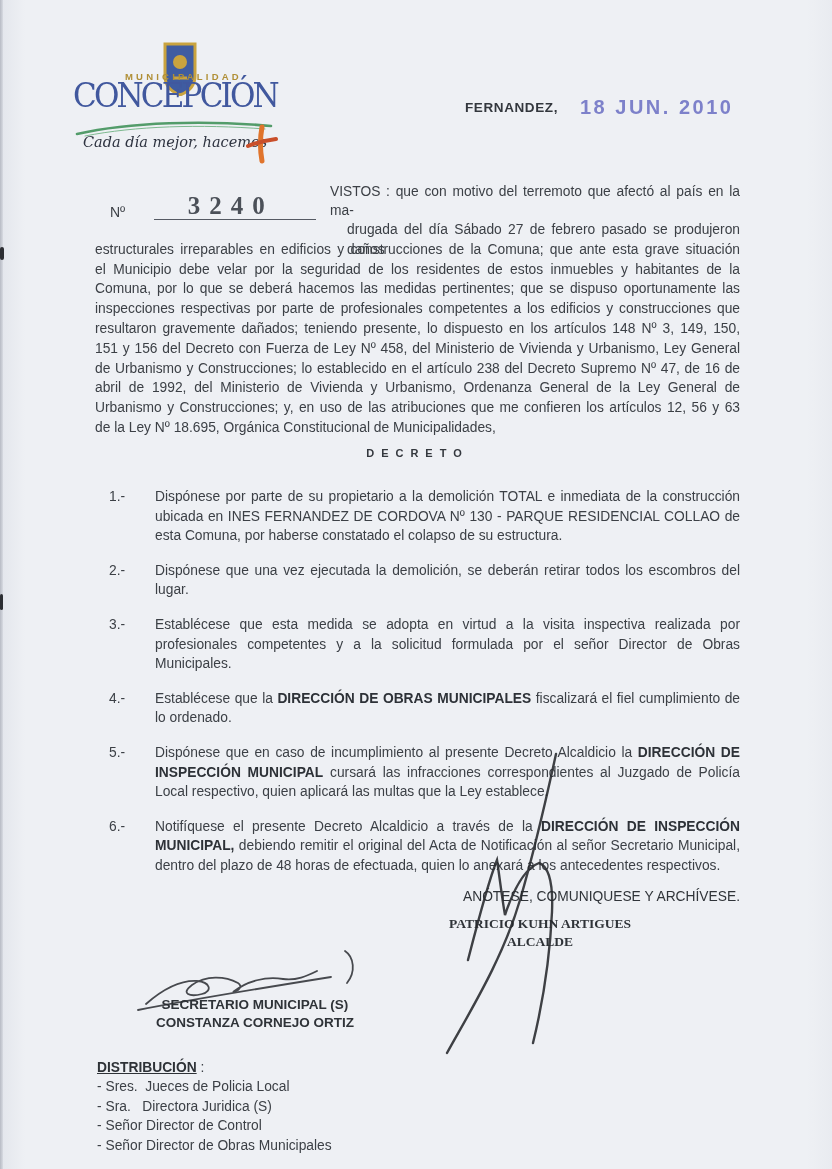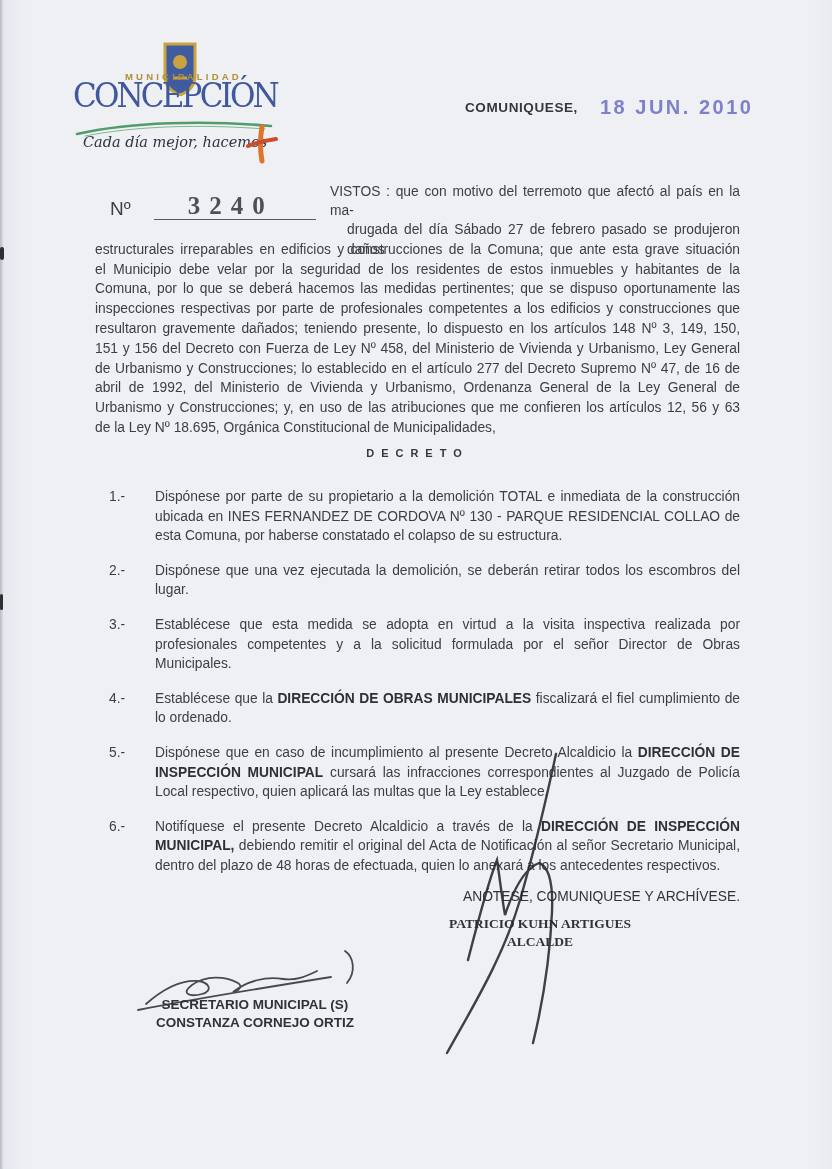--- a/index.html
+++ b/index.html
@@ -25,21 +25,21 @@
   
   .hdr{position:absolute;left:465px;top:100px;display:flex;align-items:flex-start;}
   .place{font-size:13.5px;font-weight:bold;letter-spacing:.6px;color:#33373d;}
   .datestamp{margin-left:22px;margin-top:-4px;font-size:20px;font-weight:bold;
         letter-spacing:2.5px;color:#7d81ca;white-space:nowrap;}
   
   .vistos{position:absolute;left:95px;top:196px;width:645px;font-size:13.8px;}
   .v-line{line-height:19.8px;height:19.8px;text-align:justify;text-align-last:justify;}
   .v-last{text-align-last:left;}
   .v-line1{display:flex;align-items:flex-end;height:24px;}
-  .num-label{width:44px;font-size:19px;margin-left:15px;}
+  .num-label{width:44px;font-size:14px;margin-left:15px;}
   .stamp-box{position:relative;width:162px;border-bottom:1.6px solid #555a63;height:24px;margin-right:14px;}
   .stamp-digits{position:absolute;left:50%;transform:translateX(-55%);bottom:-1px;
         font-family:"Liberation Serif",serif;font-weight:bold;font-size:25px;
         letter-spacing:9px;color:#4b5058;white-space:nowrap;}
   .v1-text{flex:1;text-align:justify;text-align-last:justify;line-height:19px;}
   .v-indent{margin-left:252px;}
   
   .decreto{position:absolute;left:95px;top:447px;width:645px;text-align:center;
         font-weight:bold;font-size:11px;letter-spacing:7px;color:#34383e;}
   .items{position:absolute;left:95px;top:487px;width:645px;font-size:13.8px;}
@@ -80,40 +80,40 @@
       <path d="M10 20 C 60 10 125 8 190 13" fill="none" stroke="#7db98f" stroke-width="1" stroke-linecap="round"></path>
     </svg>
     <div class="tagline">Cada día mejor, hacemos</div>
     <svg class="plus" width="34" height="40" viewBox="0 0 34 40">
       <path d="M17 3 C 15 14 15 26 17 37" fill="none" stroke="#e0742c" stroke-width="5" stroke-linecap="round"></path>
       <path d="M3 22 C 13 18 23 16 31 15" fill="none" stroke="#c94f2a" stroke-width="4" stroke-linecap="round"></path>
     </svg>
   </div>
 
   <div class="hdr">
-    <span class="place">COMUNIQUESE,</span>
+    <span class="place">FERNANDEZ,</span>
     <span class="datestamp">18 JUN. 2010</span>
   </div>
 
   <div class="vistos">
     <div class="v-line1">
       <span class="num-label">Nº</span>
       <span class="stamp-box">
         <span class="stamp-digits">3240</span>
       </span>
       <span class="v1-text">VISTOS : que con motivo del terremoto que afectó al país en la ma-</span>
     </div>
     <div class="v-line v-indent v-last">drugada del día Sábado 27 de febrero pasado se produjeron daños</div>
     <div class="v-line">estructurales irreparables en edificios y construcciones de la Comuna; que ante esta grave situación</div>
     <div class="v-line">el Municipio debe velar por la seguridad de los residentes de estos inmuebles y habitantes de la</div>
     <div class="v-line">Comuna, por lo que se deberá hacemos las medidas pertinentes; que se dispuso oportunamente las</div>
     <div class="v-line">inspecciones respectivas por parte de profesionales competentes a los edificios y construcciones que</div>
     <div class="v-line">resultaron gravemente dañados; teniendo presente, lo dispuesto en los artículos 148 Nº 3, 149, 150,</div>
     <div class="v-line">151 y 156 del Decreto con Fuerza de Ley Nº 458, del Ministerio de Vivienda y Urbanismo, Ley General</div>
-    <div class="v-line">de Urbanismo y Construcciones; lo establecido en el artículo 277 del Decreto Supremo Nº 47, de 16 de</div>
+    <div class="v-line">de Urbanismo y Construcciones; lo establecido en el artículo 238 del Decreto Supremo Nº 47, de 16 de</div>
     <div class="v-line">abril de 1992, del Ministerio de Vivienda y Urbanismo, Ordenanza General de la Ley General de</div>
     <div class="v-line">Urbanismo y Construcciones; y, en uso de las atribuciones que me confieren los artículos 12, 56 y 63</div>
     <div class="v-line v-last">de la Ley Nº 18.695, Orgánica Constitucional de Municipalidades,</div>
   </div>
 
   <div class="decreto">DECRETO</div>
 
   <div class="items">
     <div class="d-item">
       <span class="n">1.-</span><span>Dispónese por parte de su propietario a la demolición TOTAL e inmediata de la construcción ubicada en INES FERNANDEZ DE CORDOVA Nº 130 - PARQUE RESIDENCIAL COLLAO de esta Comuna, por haberse constatado el colapso de su estructura.</span><b></b><span></span>
@@ -152,13 +152,20 @@
       <path d="M556 754 C 546 800 534 852 520 900 C 503 958 472 1008 447 1053"></path>
       <path d="M468 960 C 477 925 488 882 497 860 C 500 880 502 898 505 915 C 514 888 526 868 539 863 C 550 867 553 888 552 912 C 550 955 543 1002 533 1043"></path>
     </g>
     <g fill="none" stroke="#2a2d32" stroke-width="1.8" stroke-linecap="round" opacity="0.85">
       <path d="M146 1004 C 162 990 180 980 197 981 C 210 982 213 991 202 994 C 190 997 180 994 192 985 C 206 975 225 976 238 983 C 243 986 239 991 233 992 C 247 981 266 976 283 979 C 296 981 307 976 317 971"></path>
       <path d="M138 1010 C 195 999 262 988 331 977"></path>
       <path d="M345 951 C 354 957 356 972 347 983"></path>
     </g>
   </svg>
 
+  <div class="dist">
+    <div><span class="dist-head">DISTRIBUCIÓN</span><span> :</span></div>
+    <div class="dist-item">- Sres.  Jueces de Policia Local</div>
+    <div class="dist-item">- Sra.   Directora Juridica (S)</div>
+    <div class="dist-item">- Señor Director de Control</div>
+    <div class="dist-item">- Señor Director de Obras Municipales</div>
+  </div>
 </div>
 
 </body></html>

